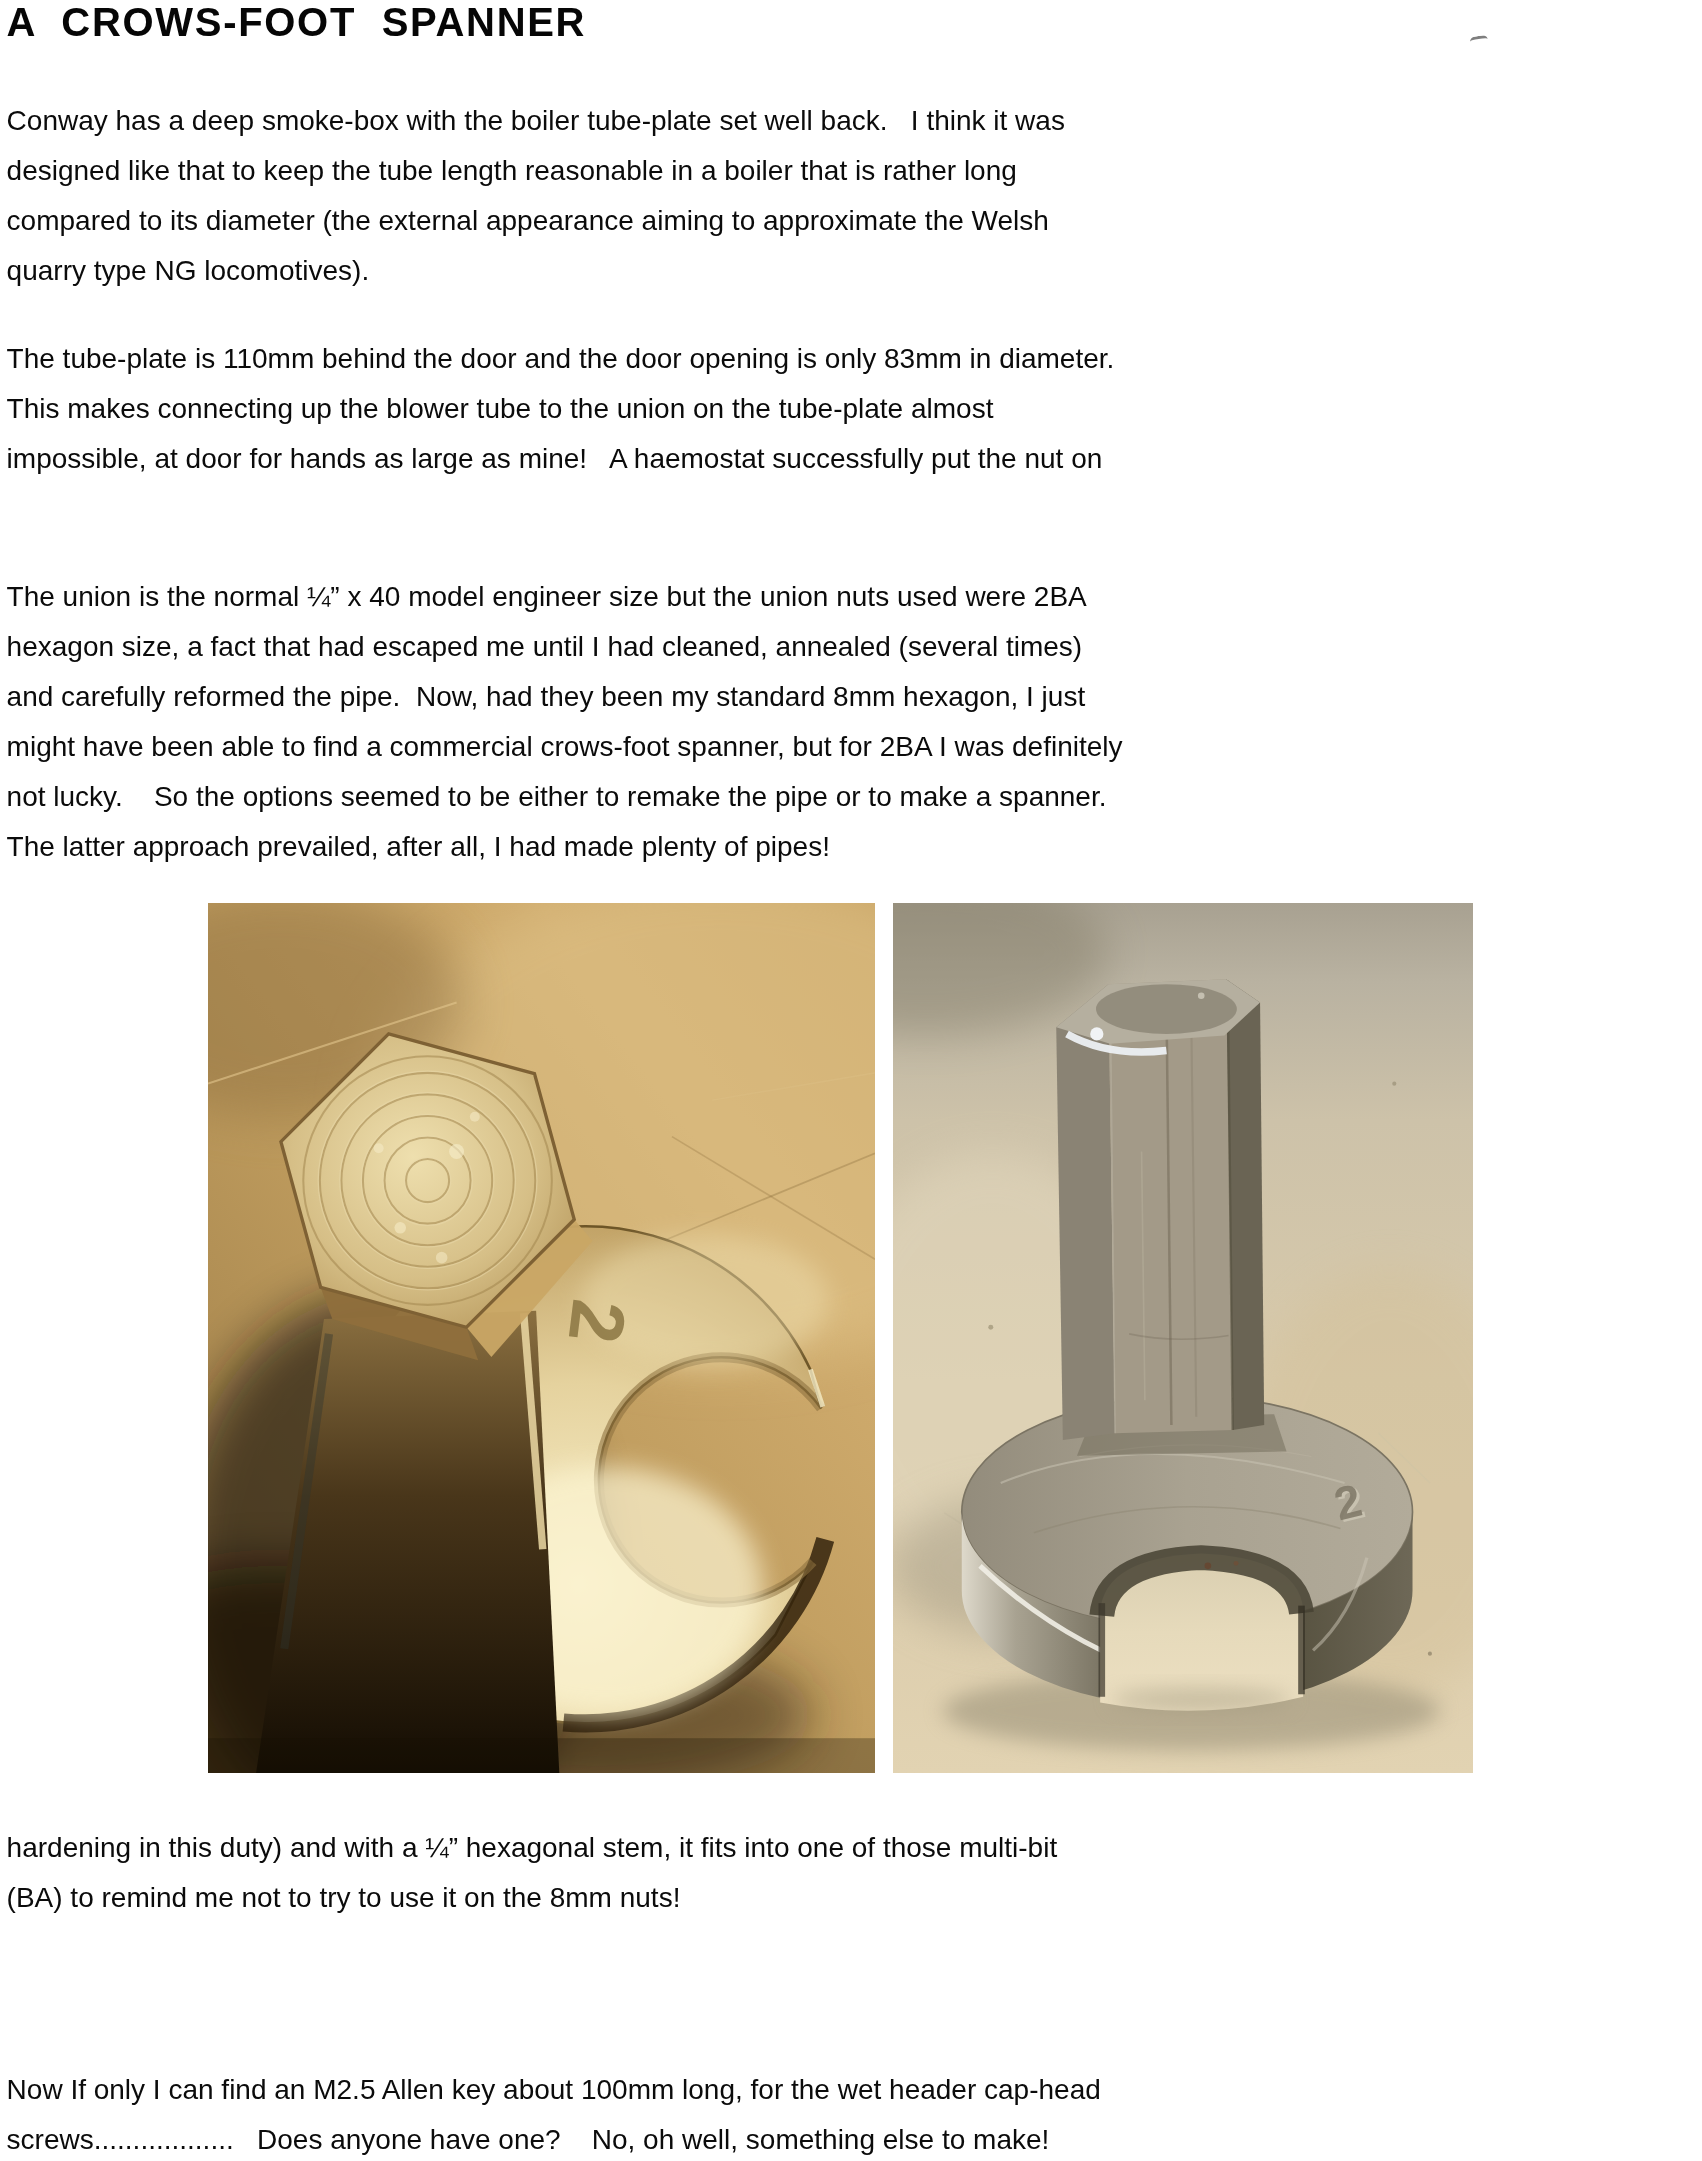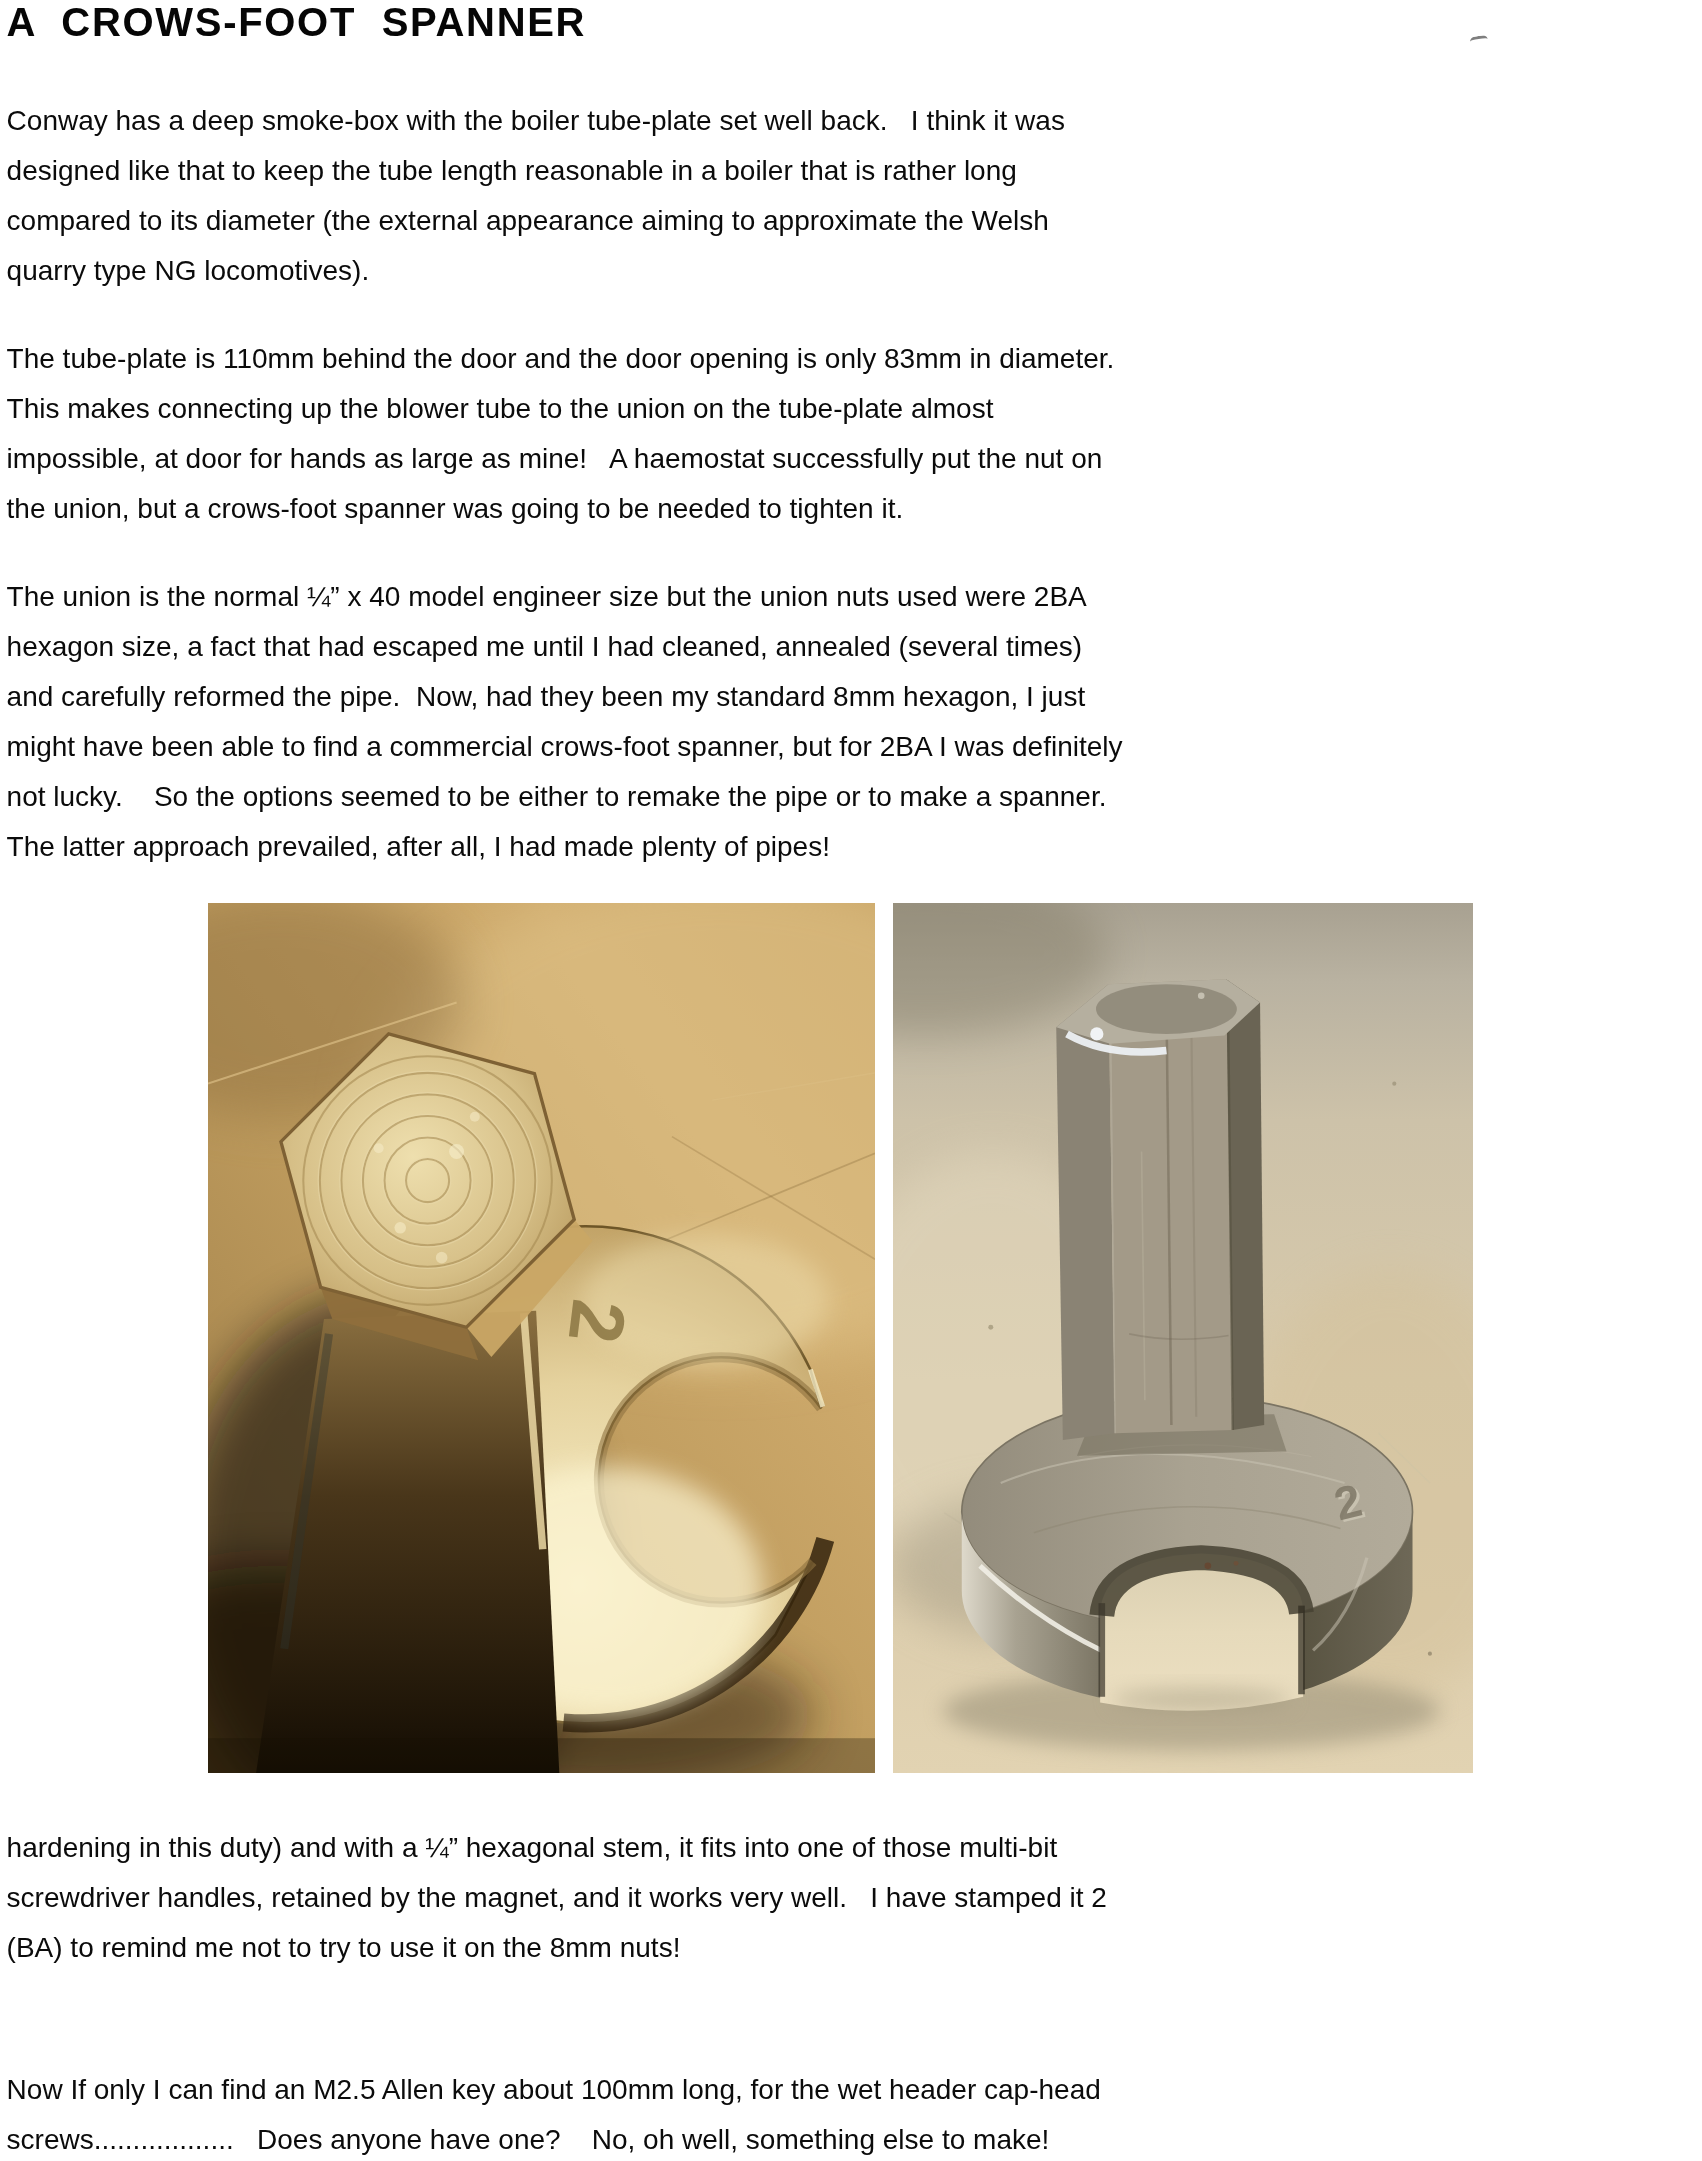--- a/index.html
+++ b/index.html
@@ -47,21 +47,20 @@
     <div class="line">Conway has a deep smoke-box with the boiler tube-plate set well back.   I think it was</div>
     <div class="line">designed like that to keep the tube length reasonable in a boiler that is rather long</div>
     <div class="line">compared to its diameter (the external appearance aiming to approximate the Welsh</div>
     <div class="line">quarry type NG locomotives).</div>
   </div>
 
   <div class="para p2">
     <div class="line">The tube-plate is 110mm behind the door and the door opening is only 83mm in diameter.</div>
     <div class="line">This makes connecting up the blower tube to the union on the tube-plate almost</div>
     <div class="line">impossible, at door for hands as large as mine!   A haemostat successfully put the nut on</div>
-    <div class="line">the union, but a crows-foot spanner was going to be needed to tighten it.</div>
   </div>
 
   <div class="para p3">
     <div class="line">The union is the normal ¼” x 40 model engineer size but the union nuts used were 2BA</div>
     <div class="line">hexagon size, a fact that had escaped me until I had cleaned, annealed (several times)</div>
     <div class="line">and carefully reformed the pipe.  Now, had they been my standard 8mm hexagon, I just</div>
     <div class="line">might have been able to find a commercial crows-foot spanner, but for 2BA I was definitely</div>
     <div class="line">not lucky.    So the options seemed to be either to remake the pipe or to make a spanner.</div>
     <div class="line">The latter approach prevailed, after all, I had made plenty of pipes!</div>
   </div>
@@ -271,21 +270,20 @@
         <path d="M493 955 L493 848" stroke="#2e2a1f" stroke-width="8" opacity="0.7"></path>
         <circle cx="380" cy="800" r="4" fill="#6b3d27" opacity="0.6"></circle>
         <circle cx="414" cy="797" r="3" fill="#7a4a2e" opacity="0.5"></circle>
         <ellipse cx="372" cy="962" rx="110" ry="14" fill="#a1997f" opacity="0.5" filter="url(#rb12)"></ellipse>
       </g>
     </svg>
   </div>
 
   <div class="para p4">
     <div class="line">hardening in this duty) and with a ¼” hexagonal stem, it fits into one of those multi-bit</div>
-    <div class="line">screwdriver handles, retained by the magnet, and it works very well.   I have stamped it 2</div>
     <div class="line">(BA) to remind me not to try to use it on the 8mm nuts!</div>
   </div>
 
   <div class="para p5">
     <div class="line">Now If only I can find an M2.5 Allen key about 100mm long, for the wet header cap-head</div>
     <div class="line">screws..................   Does anyone have one?    No, oh well, something else to make!</div>
   </div>
 
 </div>
 

